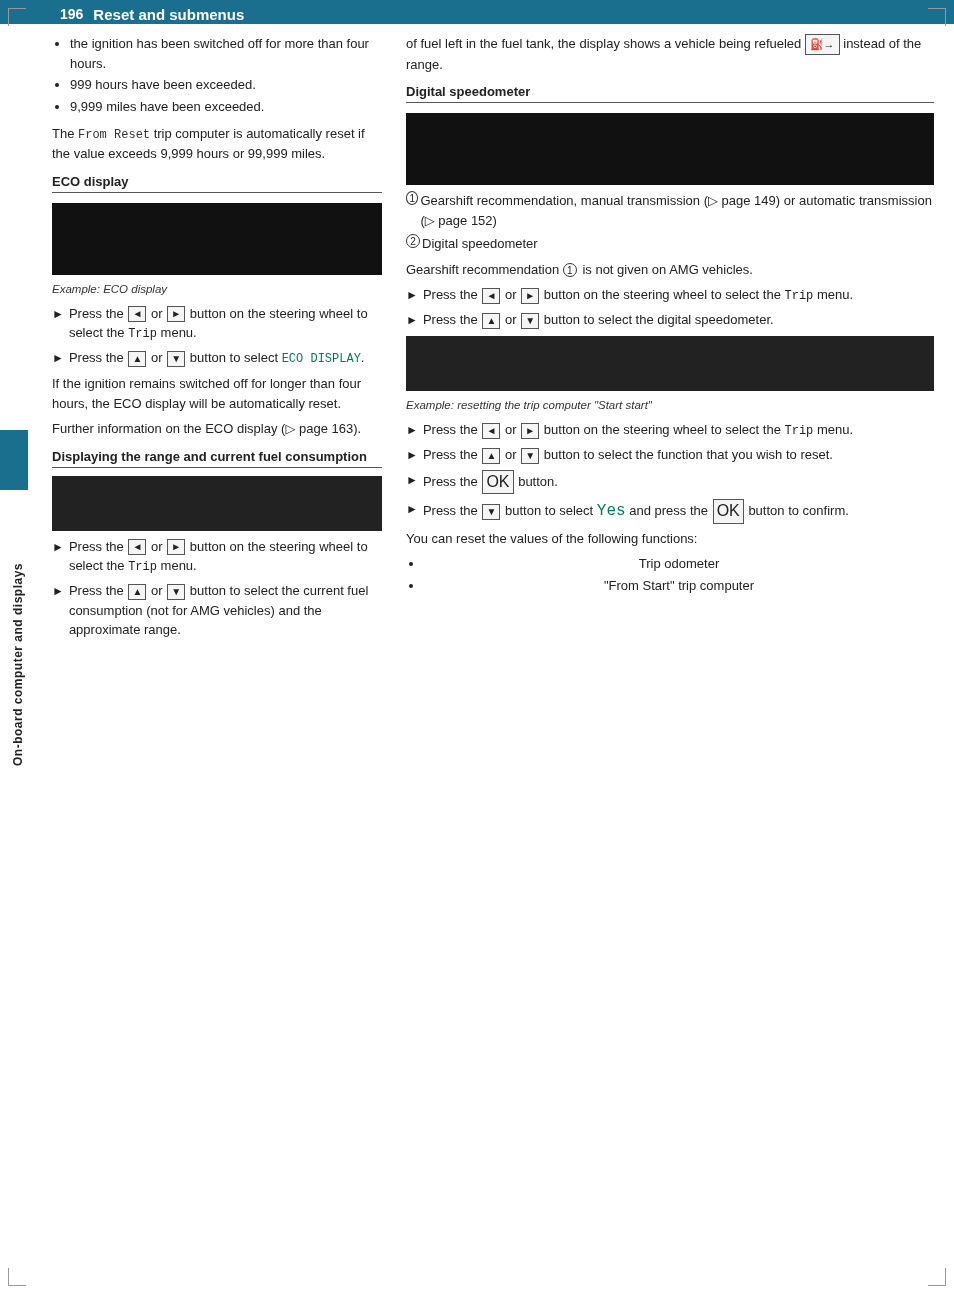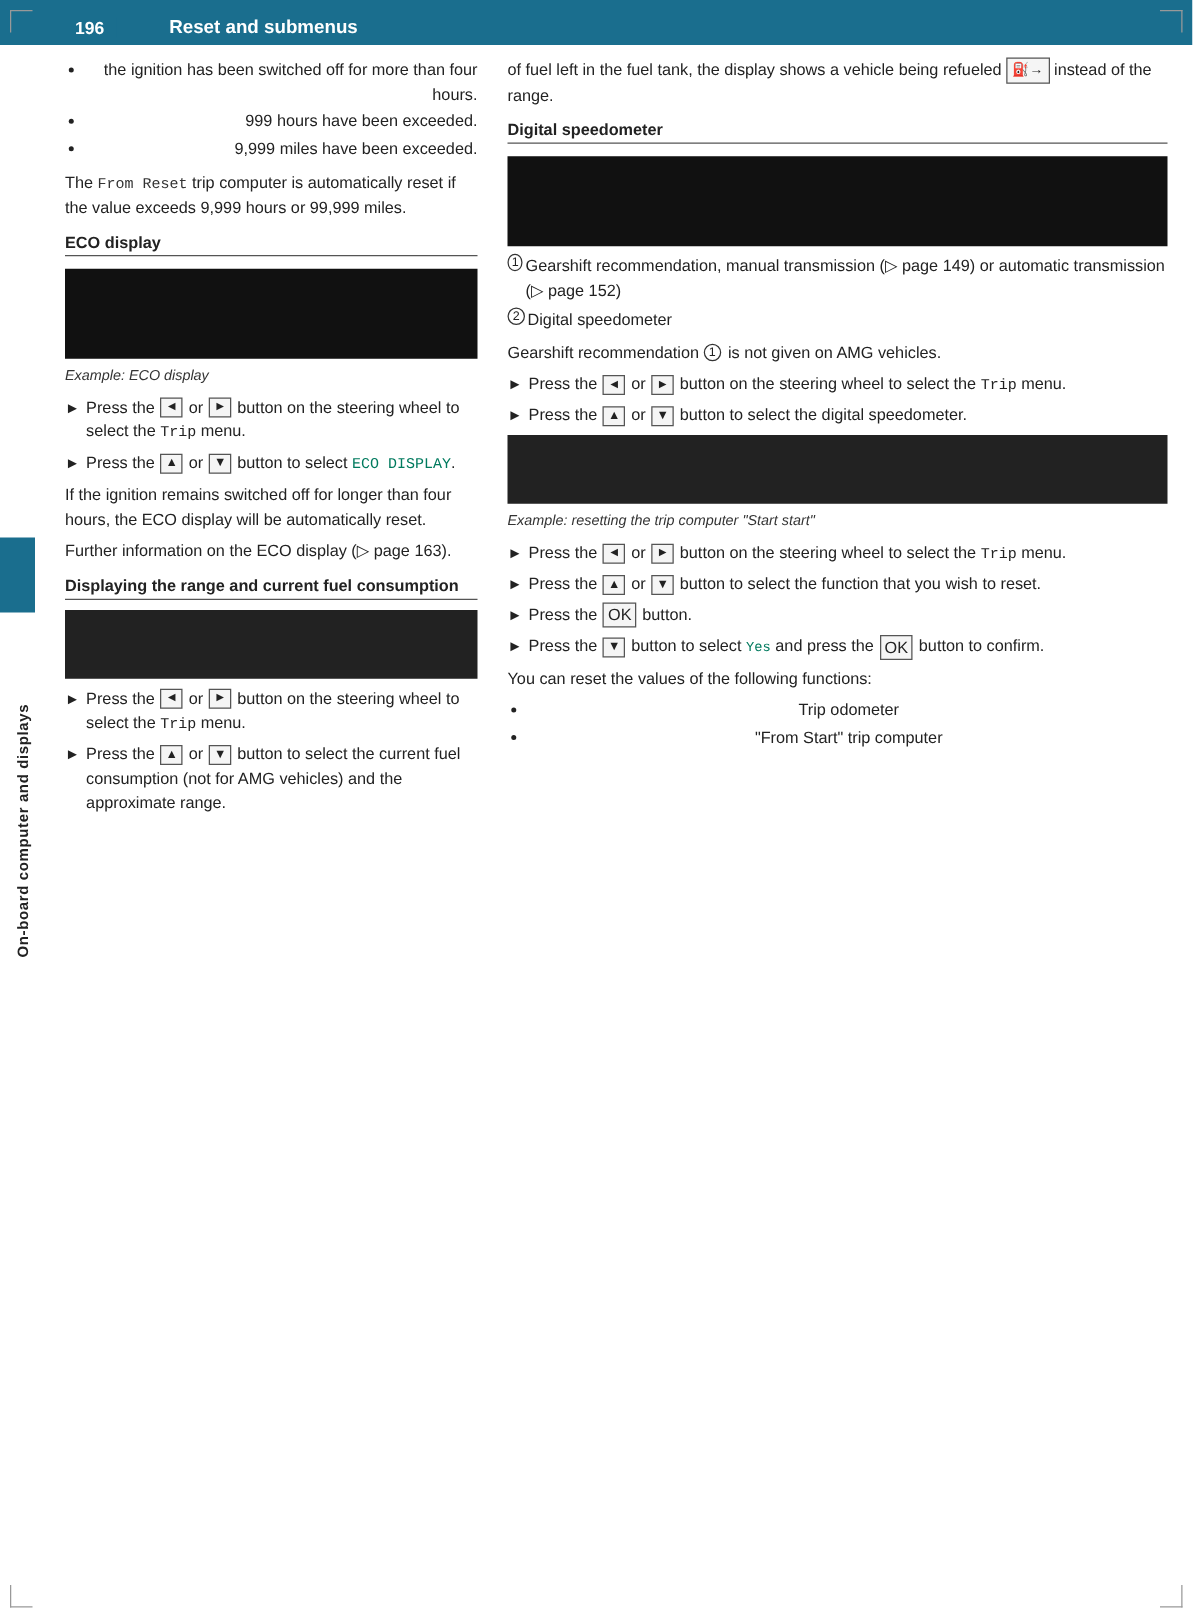--- a/index.html
+++ b/index.html
@@ -27,23 +27,22 @@
     .corner-br { bottom: 8px; right: 8px; border-width: 0 1px 1px 0; }
 
     
     .header-bar {
       background: #1a6e8e;
       color: #fff;
       font-weight: bold;
       font-size: 15px;
       padding: 6px 12px 6px 60px;
       display: flex;
-      align-items: flex-end;
-      height: 36px;
-      gap: 42px;
+      align-items: flex-start;
+      height: 24px;
     }
     .page-num {
       background: #1a6e8e;
       color: #fff;
       font-weight: bold;
       font-size: 14px;
       padding-right: 10px;
     }
 
     
@@ -91,21 +90,20 @@
       flex: 1;
       padding: 0 20px 0 10px;
     }
 
     
     .bullet-list {
       list-style: disc;
       padding-left: 18px;
       margin-bottom: 8px;
       line-height: 1.5;
-      text-align: right;
     }
     .bullet-list li {
       margin-bottom: 2px;
     }
 
     p { line-height: 1.5; margin-bottom: 6px; }
 
     .monospace { font-family: 'Courier New', monospace; font-size: 12px; }
 
     
@@ -156,21 +154,21 @@
     }
     .instruction-text {
       flex: 1;
     }
 
     
     .btn-inline {
       display: inline-block;
       border: 1px solid #555;
       padding: 0 3px;
-      font-size: 13px;
+      font-size: 16px;
       line-height: 1.4;
       background: #f5f5f5;
       color: #222;
       vertical-align: middle;
       margin: 0 1px;
     }
     .btn-arrow {
       display: inline-block;
       border: 1px solid #555;
       width: 18px;
@@ -193,21 +191,21 @@
       text-align: center;
       line-height: 13px;
       font-size: 10px;
       margin-right: 2px;
       vertical-align: middle;
     }
 
     .eco-display-label { color: #007a5e; font-family: 'Courier New', monospace; font-size: 12px; }
 
     .trip-label { font-family: 'Courier New', monospace; font-size: 12px; }
-    .yes-label { font-family: 'Courier New', monospace; font-size: 11px; color: #007a5e; }
+    .yes-label { font-family: 'Courier New', monospace; font-size: 16px; color: #007a5e; }
     .from-reset-label { font-family: 'Courier New', monospace; font-size: 12px; color: #333; text-align: right; }
 
     
     .reset-list {
       list-style: disc;
       padding-left: 18px;
       margin-top: 6px;
     }
     .reset-list li { margin-bottom: 2px; line-height: 1.5; text-align: center; }
   </style>

